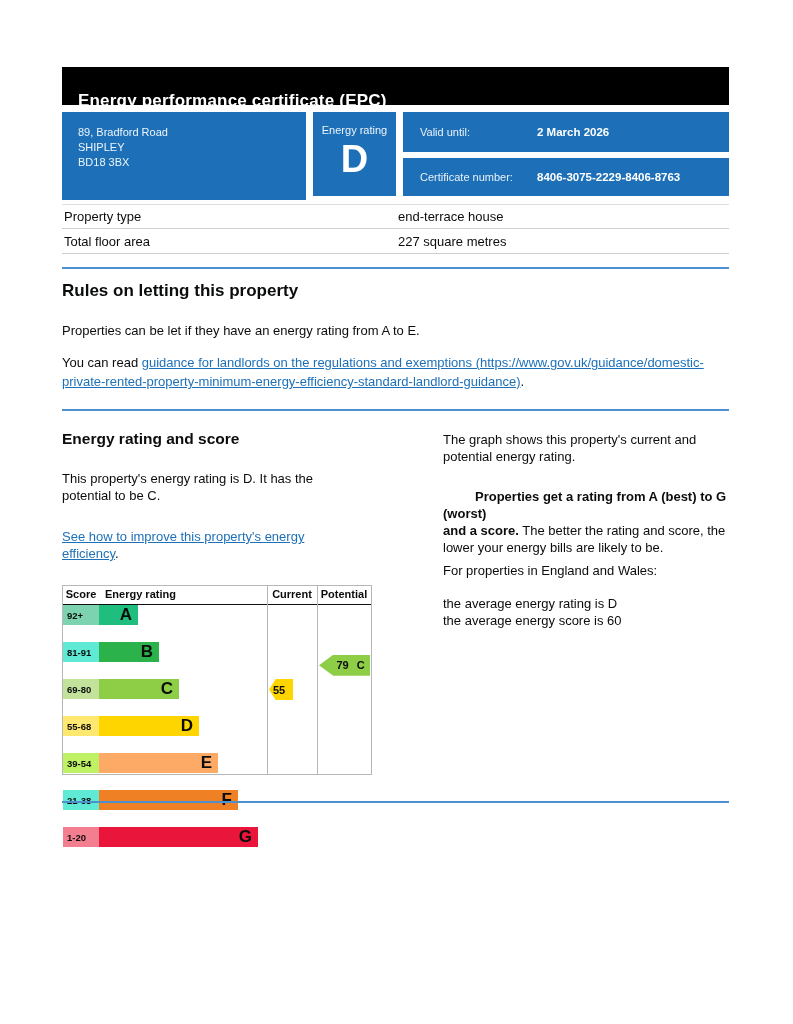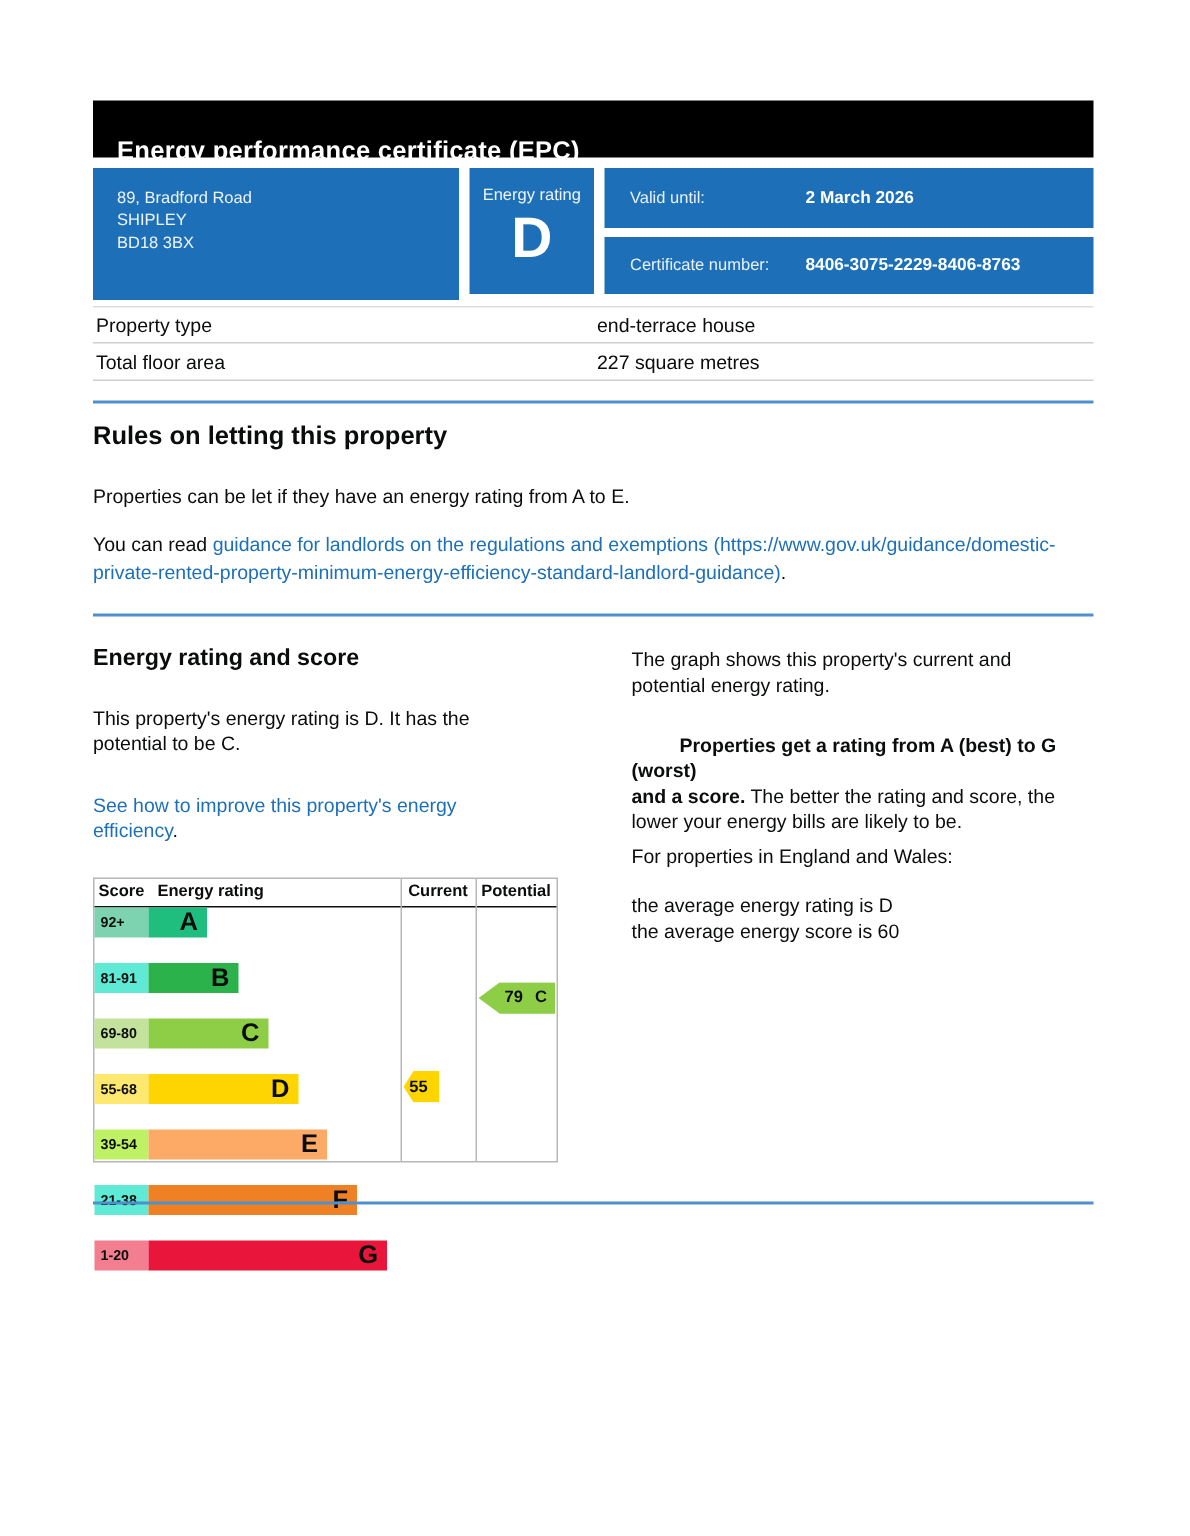--- a/index.html
+++ b/index.html
@@ -32,27 +32,27 @@
   .prop-value { flex:1; }
 
   .blue-rule { position:absolute; left:62px; width:667px; height:2px; background:#4e8fce; }
   .rule-1 { top:267px; } .rule-2 { top:409px; } .rule-3 { top:801px; }
 
   .h2 { position:absolute; left:62px; font-size:17px; font-weight:bold; }
   .rules-heading { top:281px; }
   .para { position:absolute; left:62px; width:667px; font-size:13px; line-height:19px; }
   .rules-para1 { top:321px; }
   .rules-para2 { top:353px; }
-  a, .link-text { color:#1d70b8; cursor:pointer; }
+  a, .link-text { color:#1d70b8; text-decoration:underline; cursor:pointer; }
 
   
   .score-heading { top:430px; font-size:15.5px; }
   .left-para { top:470px; width:300px; line-height:17px; white-space:pre-line; }
   .left-link { position:absolute; left:62px; top:528px; width:300px; font-size:13px; line-height:17px; white-space:pre-line; }
-  .right-col-para { left:421px; width:312px; line-height:17px; white-space:pre-line; }
+  .right-col-para { left:443px; width:312px; line-height:17px; white-space:pre-line; }
   .rp1 { top:431px; } .rp2 { top:488px; } .rp3 { top:562px; } .rp4 { top:595px; }
   .bold { font-weight:bold;margin-left:32px; }
 
   
   .epc-chart { position:absolute; left:62px; top:585px; width:310px; height:190px;
     border:1px solid #b7b7b7; background:#ffffff; }
   .epc-header { position:relative; height:19px; border-bottom:1px solid #111;
     font-size:11px; font-weight:bold; }
   .epc-h-score { position:absolute; left:0; top:2px; width:36px; text-align:center; }
   .epc-h-rating { position:absolute; left:42px; top:2px; }
@@ -164,21 +164,21 @@
           <div class="epc-score" style="background: #5eead4;">21-38</div>
           <div class="epc-bar" style="background: rgb(239, 128, 35); width: 139px;">F</div>
         </div>
         <div class="epc-row">
           <div class="epc-score" style="background: rgb(242, 126, 144);">1-20</div>
           <div class="epc-bar" style="background: rgb(233, 21, 59); width: 159px;">G</div>
         </div>
       </div>
     <div class="epc-divider div-current"></div>
     <div class="epc-divider div-potential"></div>
-    <div class="epc-arrow" id="arrow-current" style="top: 93px; left: 206px; width: 24px; background: rgb(255, 213, 0); margin-top: 35px;">
+    <div class="epc-arrow" id="arrow-current" style="top: 93px; left: 206px; width: 24px; background: rgb(255, 213, 0);">
         <span class="num">55</span>
         <span class="ltr">D</span>
       </div>
     <div class="epc-arrow" id="arrow-potential" style="top: 68.8571px; left: 256px; width: 51px; background: rgb(141, 206, 70);">
         <span class="num">79</span>
         <span class="ltr">C</span>
       </div>
   </div>
 
   <div class="blue-rule rule-3"></div>

